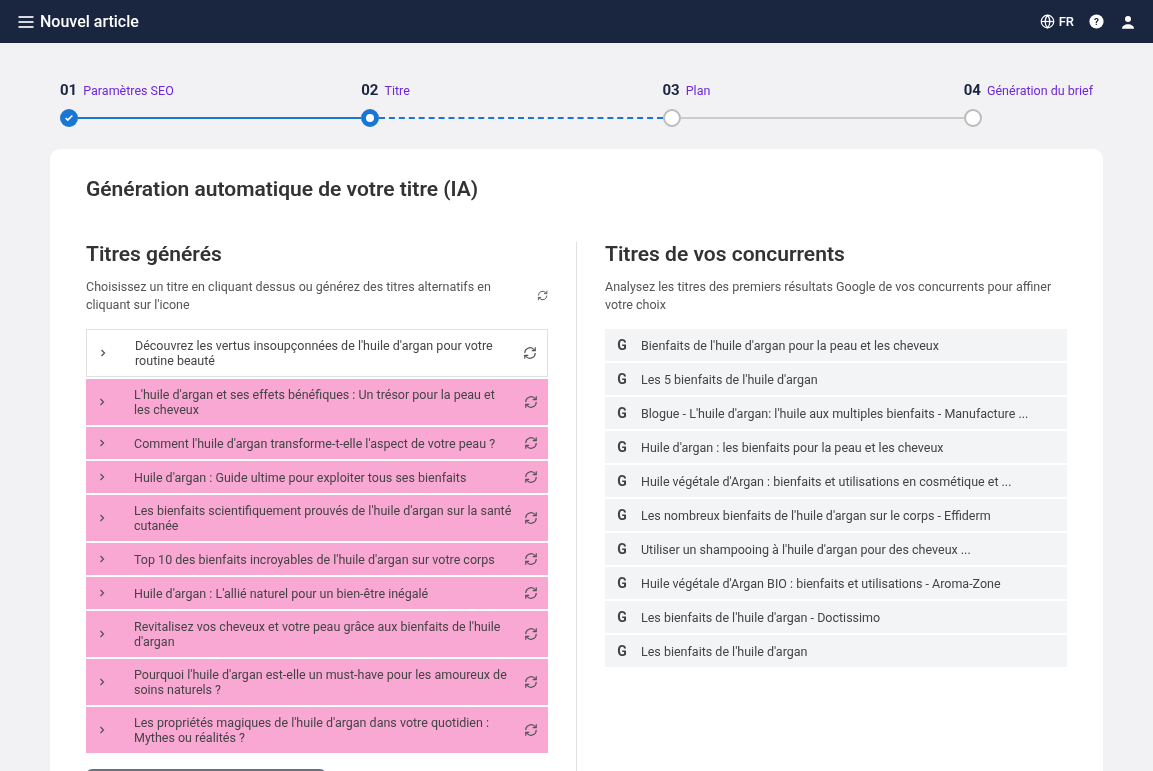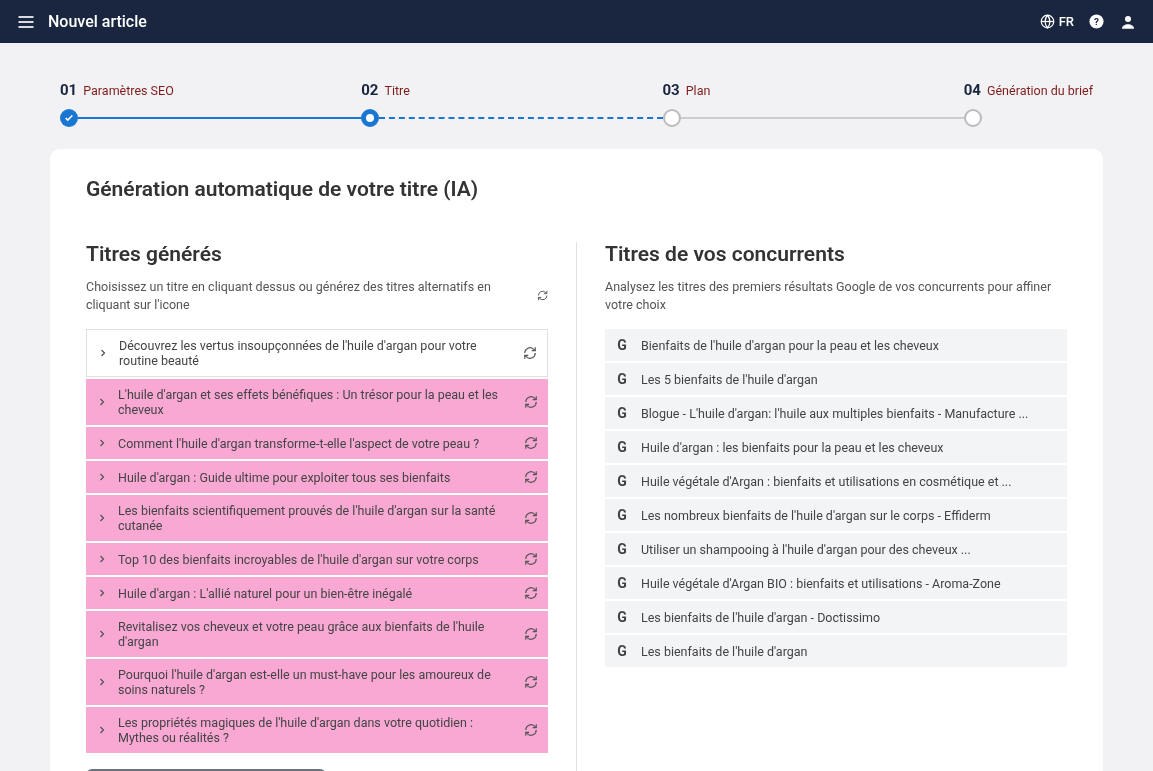--- a/index.html
+++ b/index.html
@@ -1,28 +1,28 @@
 <!DOCTYPE html>
 <html><head>
 <meta charset="utf-8">
 <style>
 * { margin: 0; padding: 0; box-sizing: border-box; }
 body { font-family: -apple-system, BlinkMacSystemFont, 'Segoe UI', Roboto, Arial, sans-serif; background: #f2f2f4; color: #1a2540; font-size: 14px; width: 1153px; height: 771px; overflow: hidden; }
 
 .topbar { background: #1a2540; height: 43px; display: flex; align-items: center; justify-content: space-between; padding: 0 16px; color: #fff; }
-.topbar-left { display: flex; align-items: center; gap: 12px; }
+.topbar-left { display: flex; align-items: center; gap: 4px; }
 .topbar-title { font-size: 16px; font-weight: 500; }
 .topbar-right { display: flex; align-items: center; gap: 14px; }
 .lang { display: flex; align-items: center; gap: 4px; font-size: 13px; font-weight: 500; justify-content: center; }
 
 .stepper { display: flex; align-items: flex-start; padding: 38px 60px 22px 60px; gap: 0; }
 .step { flex: 1; position: relative; }
 .step-label { display: flex; align-items: baseline; gap: 6px; margin-bottom: 10px; }
 .step-num { font-size: 15px; font-weight: 700; color: #1a2540; }
-.step-text { font-size: 12.5px; color: #7f1d1d; }
+.step-text { font-size: 12.5px; color: #6d28d9; }
 .step-circle-row { display: flex; align-items: center; }
 .step-circle { width: 18px; height: 18px; border-radius: 50%; flex-shrink: 0; }
 .step-circle.done { background: #1976d2; display: flex; align-items: center; justify-content: center; }
 .step-circle.active { background: #fff; border: 5px solid #1976d2; }
 .step-circle.future { background: #fff; border: 2px solid #bbb; }
 .step-line { flex: 1; height: 2px; }
 .step-line.solid-blue { background: #1976d2; }
 .step-line.dashed-blue { border-top: 2px dashed #1976d2; height: 0; }
 .step-line.solid-gray { background: #ccc; }
 
@@ -31,21 +31,21 @@
 .columns { display: flex; gap: 28px; }
 .col { flex: 1; }
 .col-divider { width: 1px; background: #e0e0e0; align-self: stretch; }
 .col-title { font-size: 21px; font-weight: 600; color: #333; margin-bottom: 12px; }
 .col-sub { font-size: 12.5px; color: #555; margin-bottom: 16px; line-height: 1.4; }
 .col-sub-row { display: flex; align-items: center; gap: 6px; }
 
 .title-list { display: flex; flex-direction: column; gap: 2px; }
 .title-item { display: flex; align-items: center; background: #f9a8d4; padding: 8px 10px; min-height: 32px; gap: 10px; }
 .title-item.first { background: transparent; border: 1px solid #e0e0e0; }
-.title-text { flex: 1; font-size: 12.5px; color: #444; }
+.title-text { flex: 1; font-size: 12.5px; color: #444; margin-left: 16px; }
 .chevron { width: 12px; flex-shrink: 0; color: #555; }
 .refresh { width: 14px; flex-shrink: 0; color: #555; cursor: pointer; }
 
 .comp-list { display: flex; flex-direction: column; gap: 2px; }
 .comp-item { display: flex; align-items: center; background: #f3f4f6; padding: 8px 10px; min-height: 32px; gap: 12px; font-size: 12.5px; color: #444; }
 .g-icon { font-weight: 700; font-size: 14px; color: #444; width: 14px; text-align: center; }
 
 .gen-btn { display: inline-flex; align-items: center; gap: 8px; background: #6b7280; color: #fff; border: none; padding: 8px 14px; border-radius: 6px; font-size: 12.5px; font-weight: 500; margin-top: 16px; cursor: pointer; }
 
 svg { display: block; }

